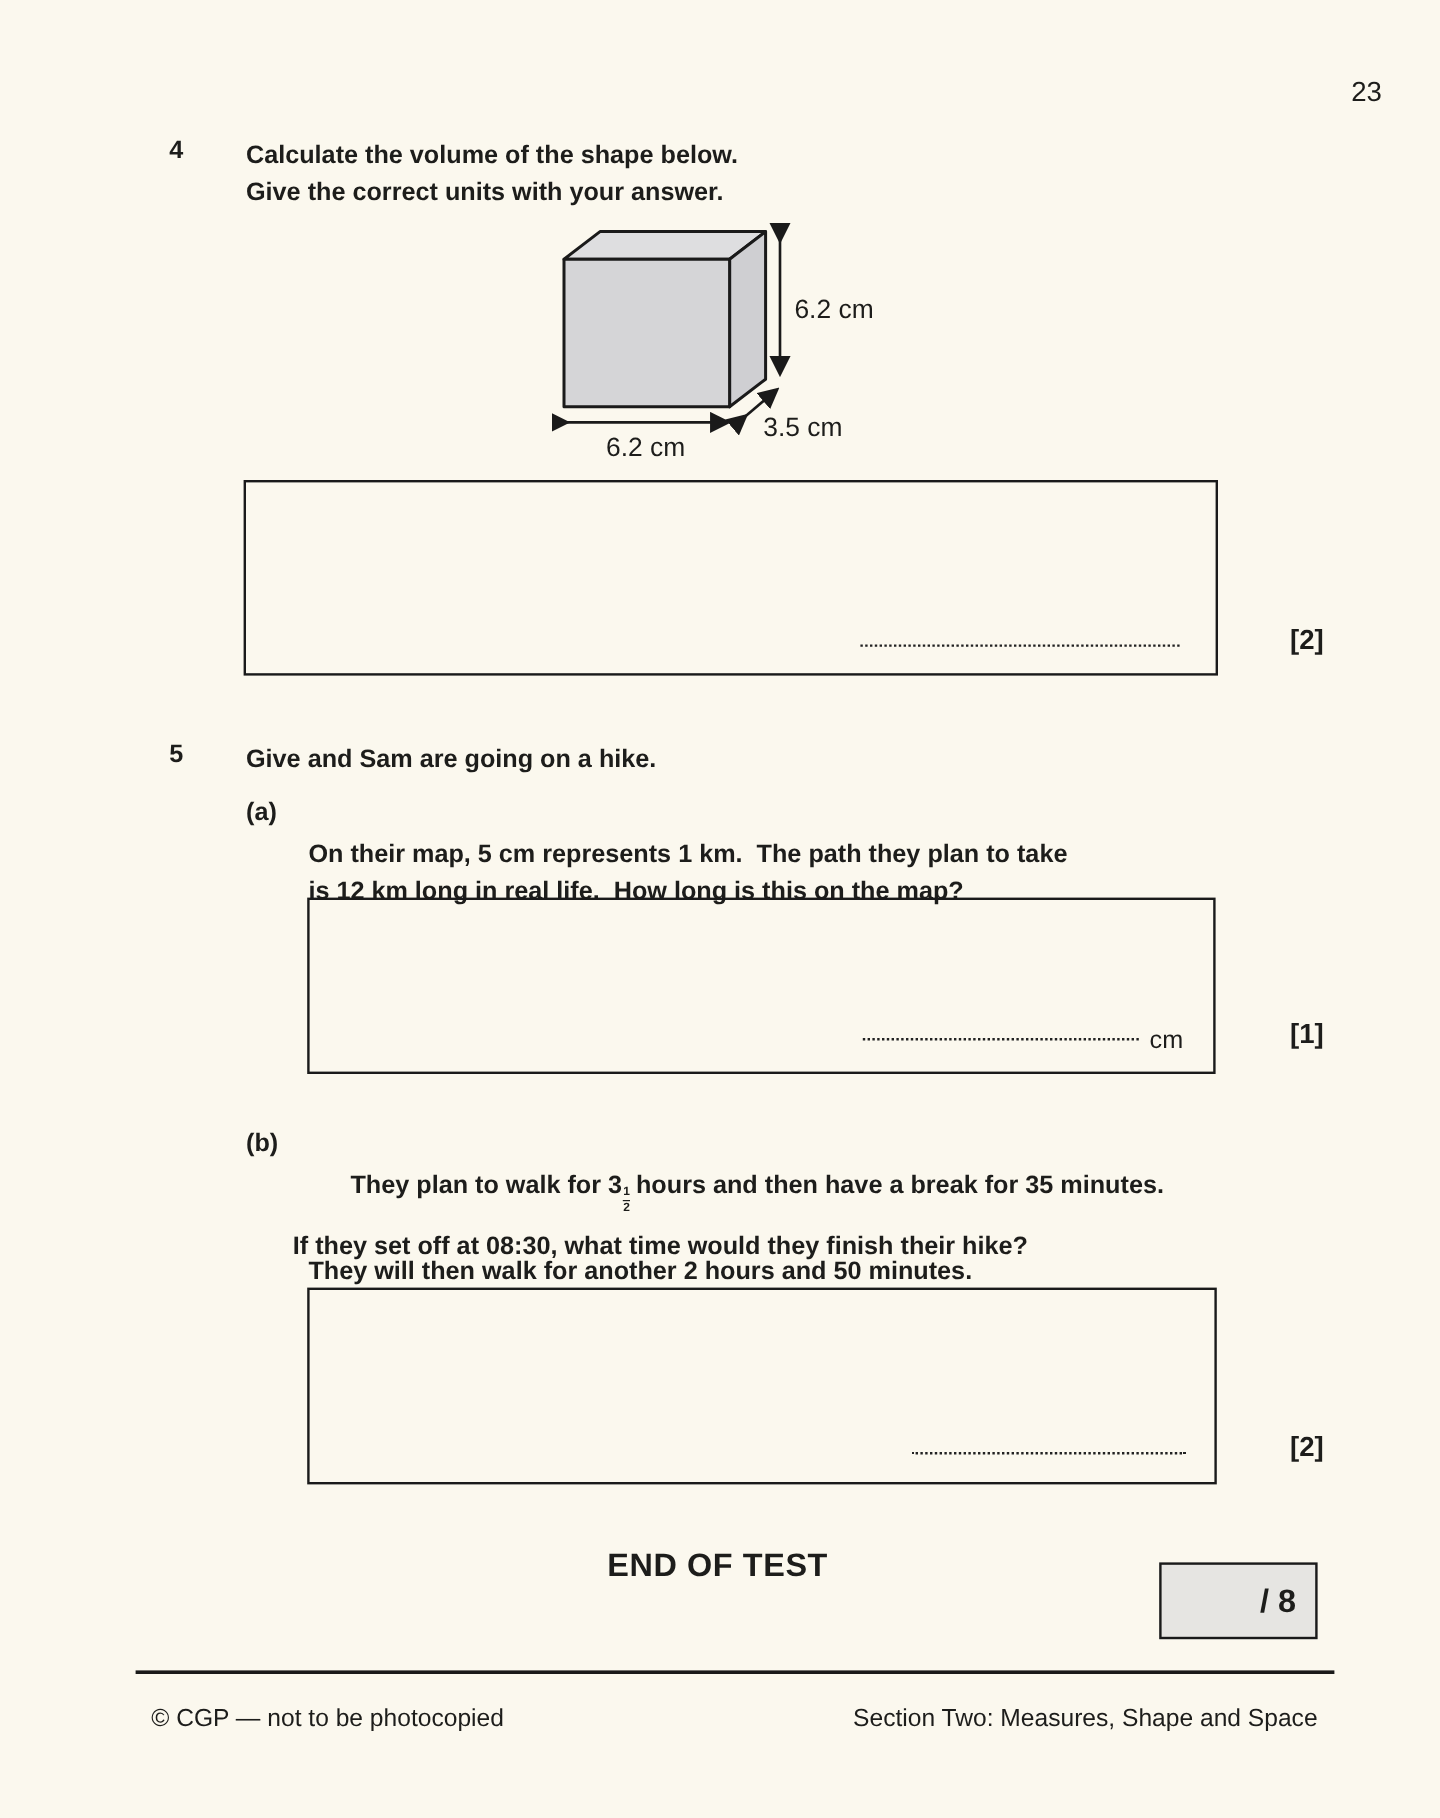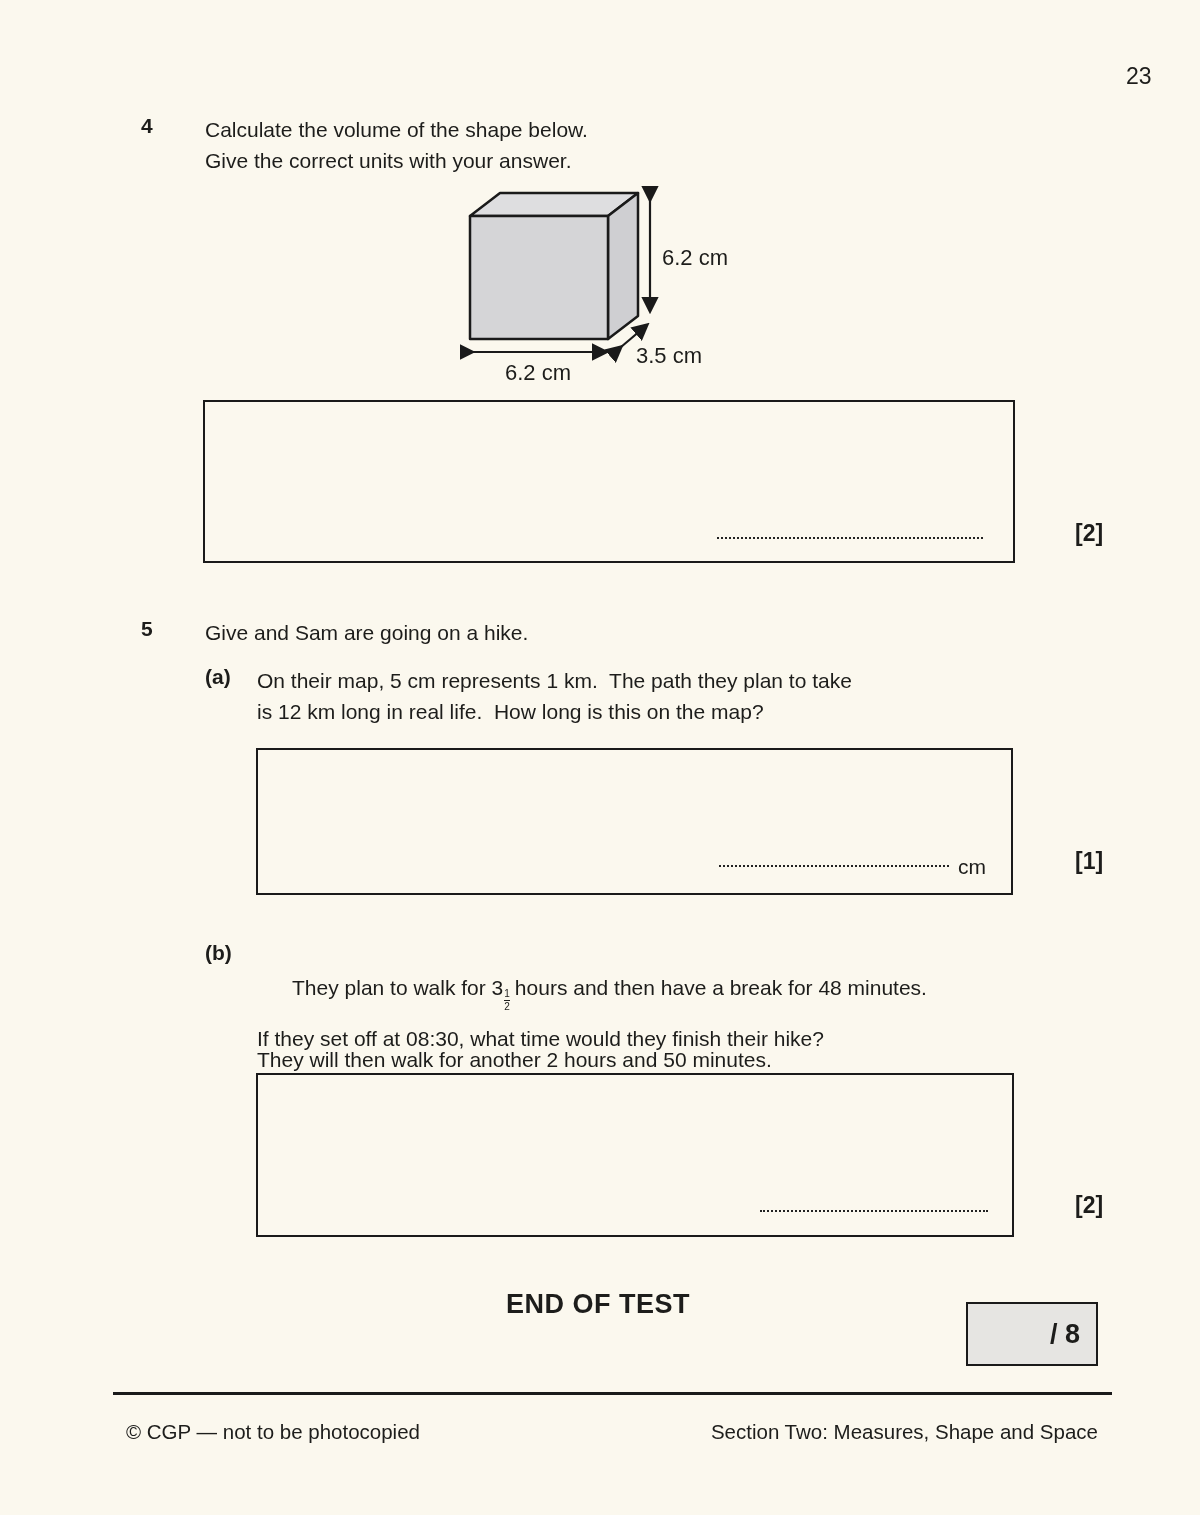--- a/index.html
+++ b/index.html
@@ -5,21 +5,21 @@
   html,body{margin:0;padding:0;}
   body{
     width:1200px;height:1515px;
     background:#fbf8ee;
     font-family:"Liberation Sans", sans-serif;
     color:#1d1d1b;
     position:relative;
   }
   .page{position:absolute;left:0;top:0;width:1200px;height:1515px;}
   .abs{position:absolute;}
-  .txt{font-size:21px;line-height:31px;white-space:pre-wrap;}
+  .txt{font-size:21px;line-height:31px;white-space:pre-wrap;font-weight:bold;}
   .qnum{font-size:21px;font-weight:700;}
   .marks{font-size:23px;font-weight:700;}
   .answer-box{
     border:2.5px solid #1a1a1a;
     background:transparent;
     box-sizing:border-box;
   }
   .answer-line{
     position:absolute;
     display:flex;
@@ -100,41 +100,41 @@
     <div class="answer-line" style="right:30px;bottom:18px;">
       <span class="dots" style="width:266px;"></span>
     </div>
   </div>
   <div class="abs marks" style="left:1075px;top:520px;">[2]</div>
 
   <div class="abs qnum" style="left:141px;top:617px;">5</div>
   <div class="abs txt" style="left:205px;top:617px;">Give and Sam are going on a hike.</div>
 
   <div class="abs qnum" style="left:205px;top:665px;">(a)</div>
-  <div class="abs" style="left:257px;top:665px;">
+  <div class="abs" style="left:257px;top:696px;">
     <div class="txt">On their map, 5 cm represents 1 km.  The path they plan to take</div>
     <div class="txt">is 12 km long in real life.  How long is this on the map?</div>
   </div>
 
   <div class="abs answer-box" style="left:256px;top:748px;width:757px;height:147px;">
     <div class="answer-line" style="right:25px;bottom:16px;">
       <span class="dots" style="width:230px;"></span>
       <span class="unit">cm</span>
     </div>
   </div>
   <div class="abs marks" style="left:1075px;top:848px;">[1]</div>
 
   <div class="abs qnum" style="left:205px;top:941px;">(b)</div>
   <div class="abs" style="left:257px;top:941px;">
     <div class="txt">
-      <span>They plan to walk for 3</span><span class="frac"><span>1</span><span class="bar"></span><span>2</span></span><span>hours and then have a break for 48 minutes.</span>
+      <span>They plan to walk for 3</span><span class="frac"><span>1</span><span class="bar"></span><span>2</span></span><span>hours and then have a break for 35 minutes.</span>
     </div>
     <div class="txt">They will then walk for another 2 hours and 50 minutes.</div>
   </div>
-  <div class="abs txt" style="left:257px;top:1023px;">If they set off at 08:30, what time would they finish their hike?</div>
+  <div class="abs txt" style="left:244px;top:1023px;">If they set off at 08:30, what time would they finish their hike?</div>
 
   <div class="abs answer-box" style="left:256px;top:1073px;width:758px;height:164px;">
     <div class="answer-line" style="right:24px;bottom:19px;">
       <span class="dots" style="width:228px;"></span>
     </div>
   </div>
   <div class="abs marks" style="left:1075px;top:1192px;">[2]</div>
 
   <div class="abs end-test" style="left:0;top:1289px;">END OF TEST</div>
 

